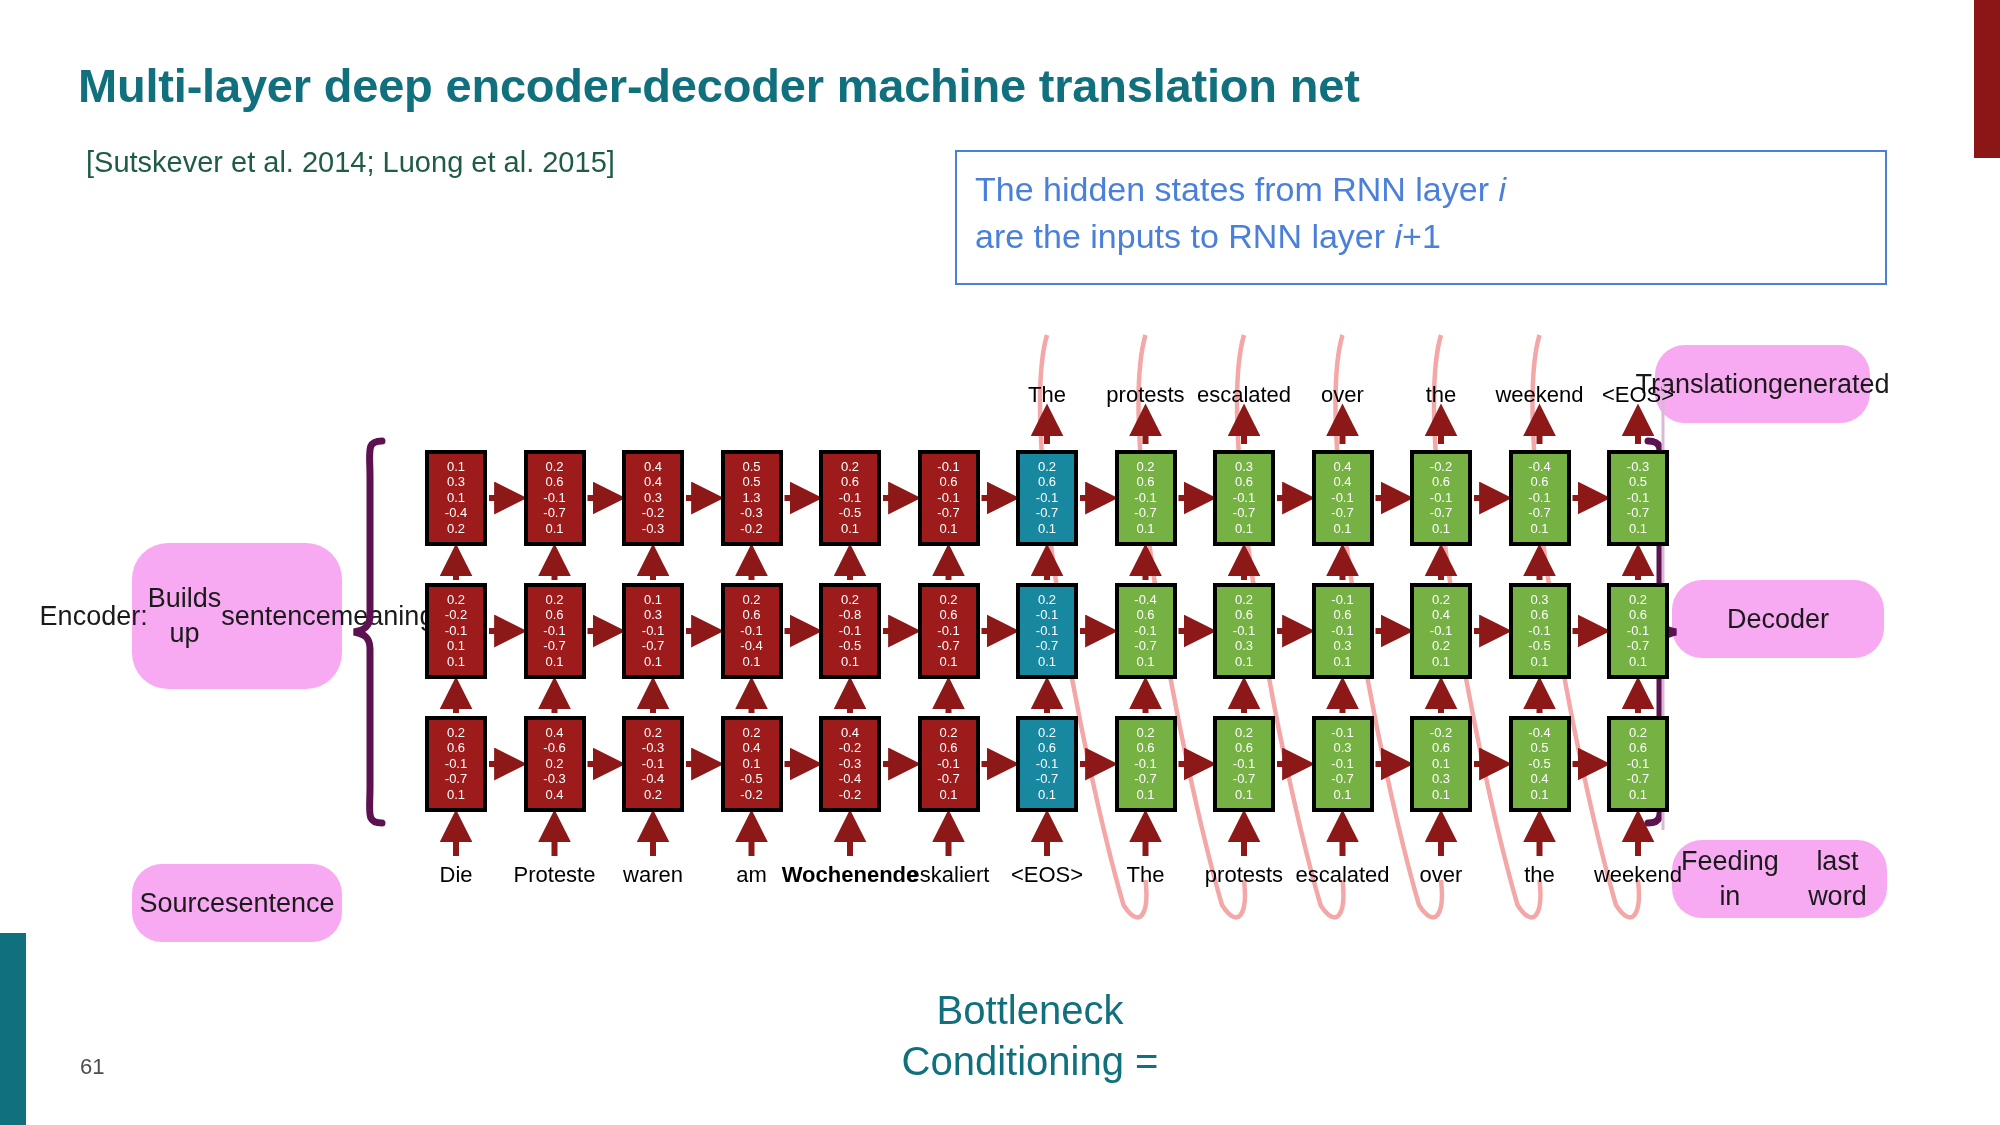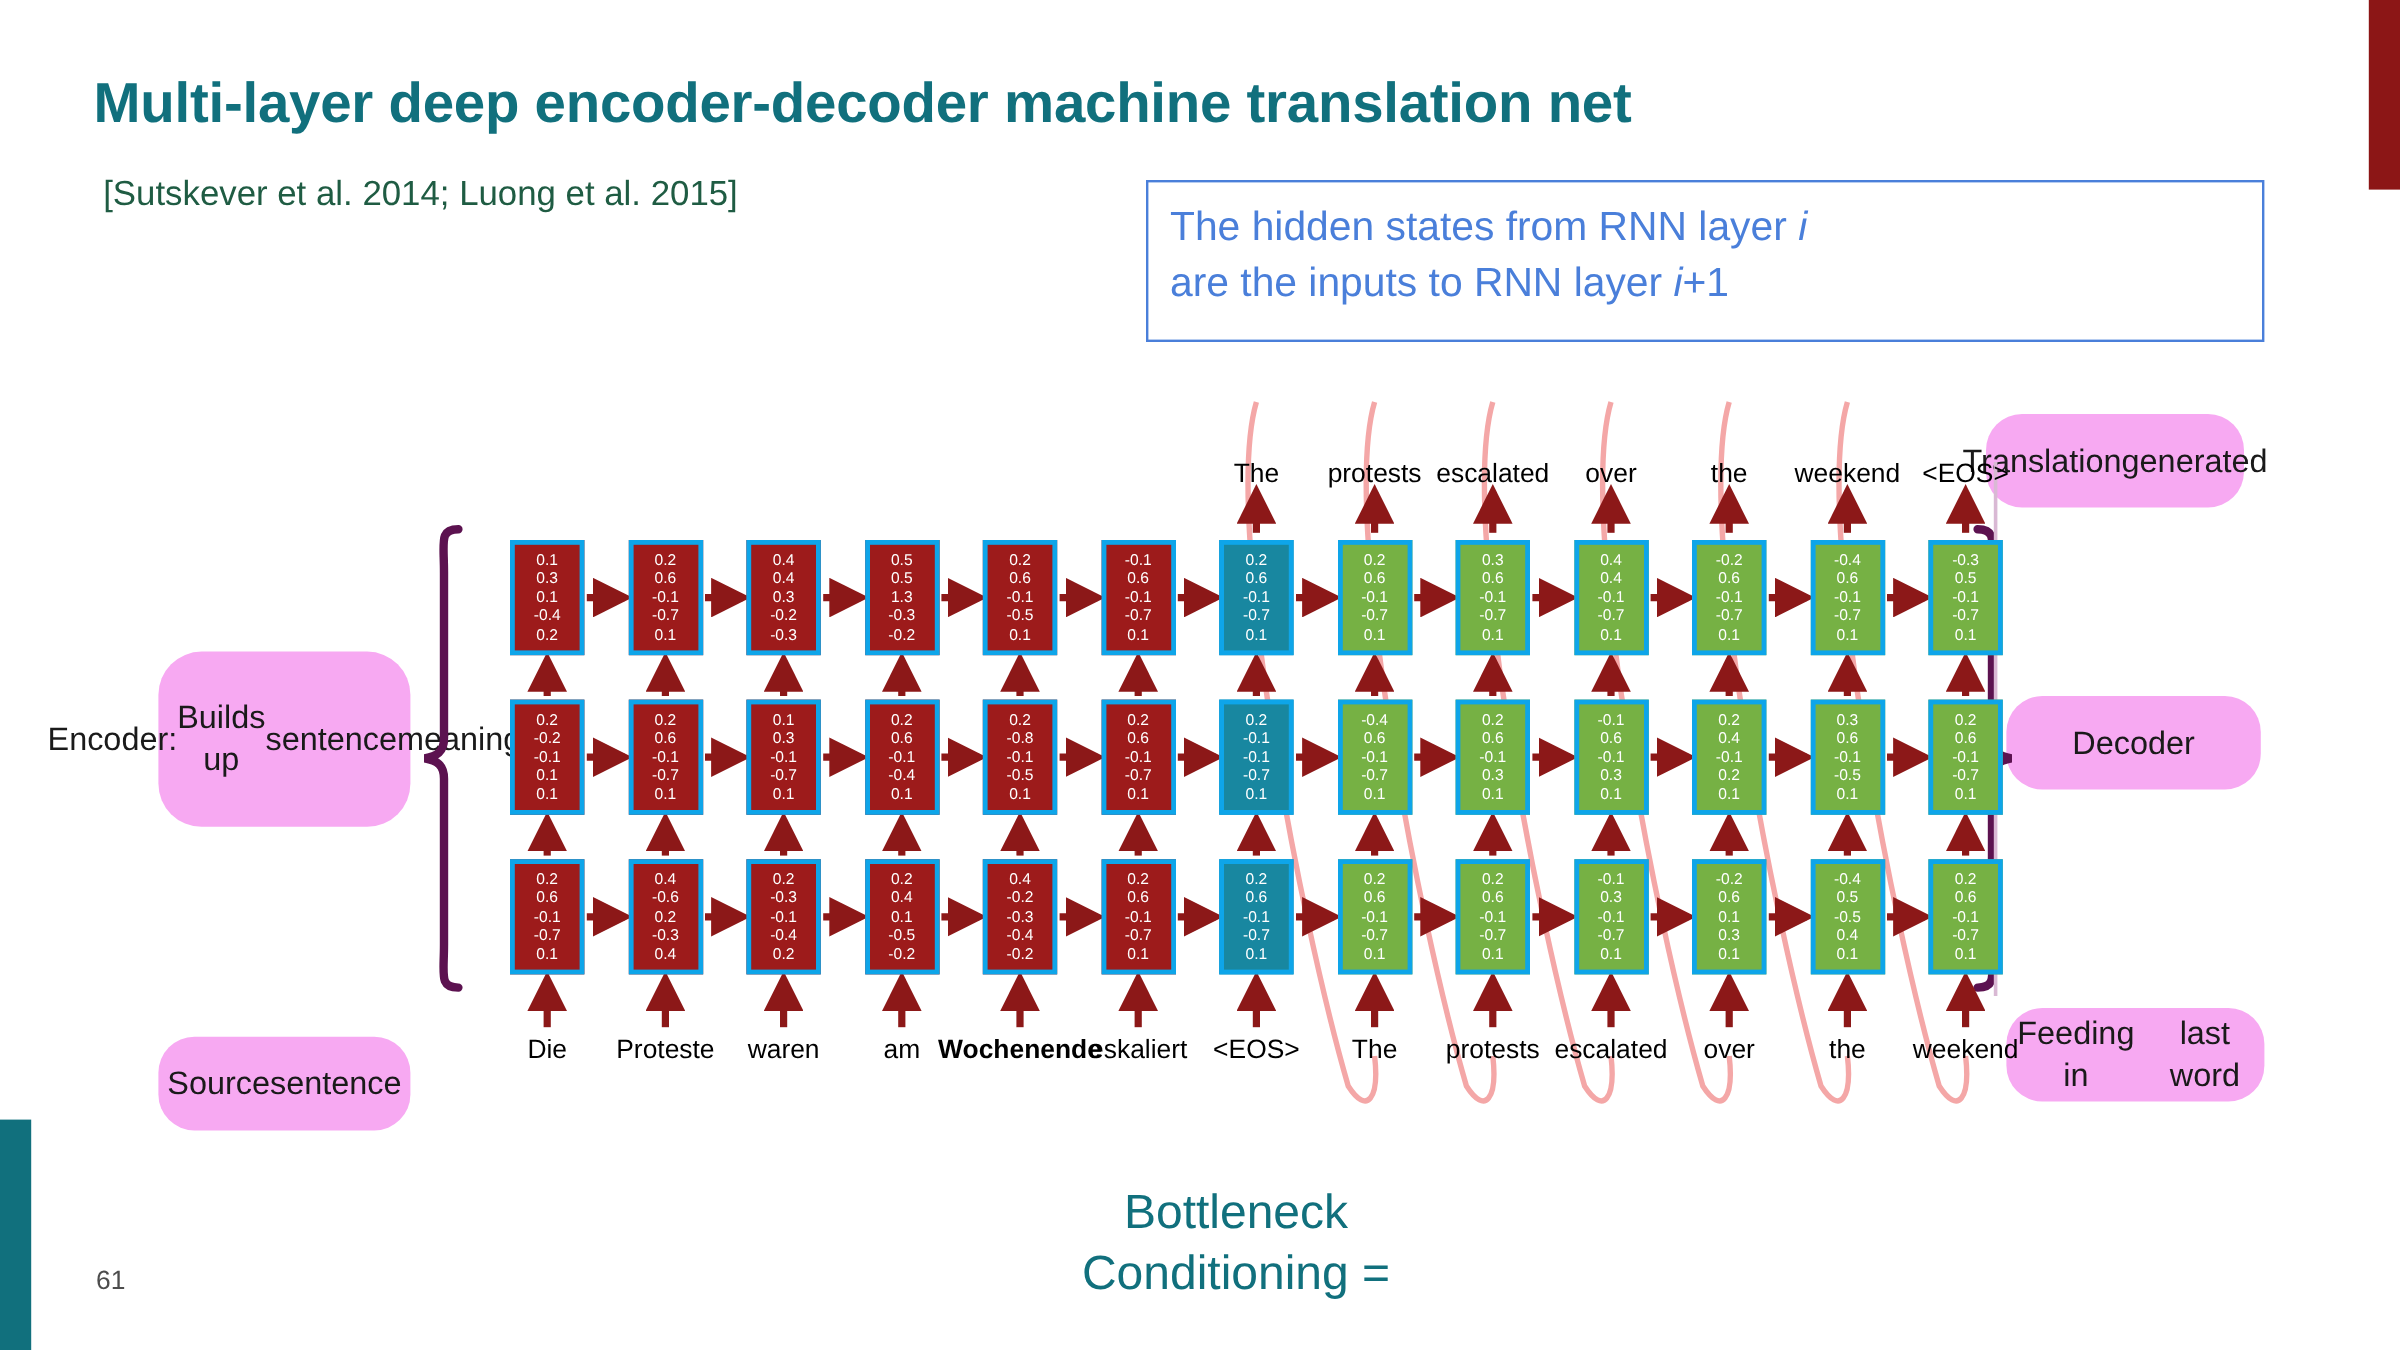--- a/index.html
+++ b/index.html
@@ -62,21 +62,21 @@
   
   .brace { position: absolute; }
   #brace-left  { left: 348px;  top: 437px; width: 42px; height: 390px; }
   #brace-right { left: 1640px; top: 437px; width: 42px; height: 390px; }
 
   
   #diagram { position: absolute; left: 0; top: 0; width: 2000px; height: 1125px; }
 
   .cell {
     position: absolute; width: 62px; height: 96px;
-    border: 4px solid #0ea5e9;
+    border: 4px solid #000000;
     display: flex; flex-direction: column; align-items: center;
     justify-content: center; gap: 1px;
     color: #ffffff; font-size: 13px; line-height: 1.12;
   }
   .cell.enc { background: #9d1b1b; }
   .cell.bot { background: #1887a0; }
   .cell.dec { background: #76b144; }
   .cell span { display: block; }
 
   .wordlabel {

